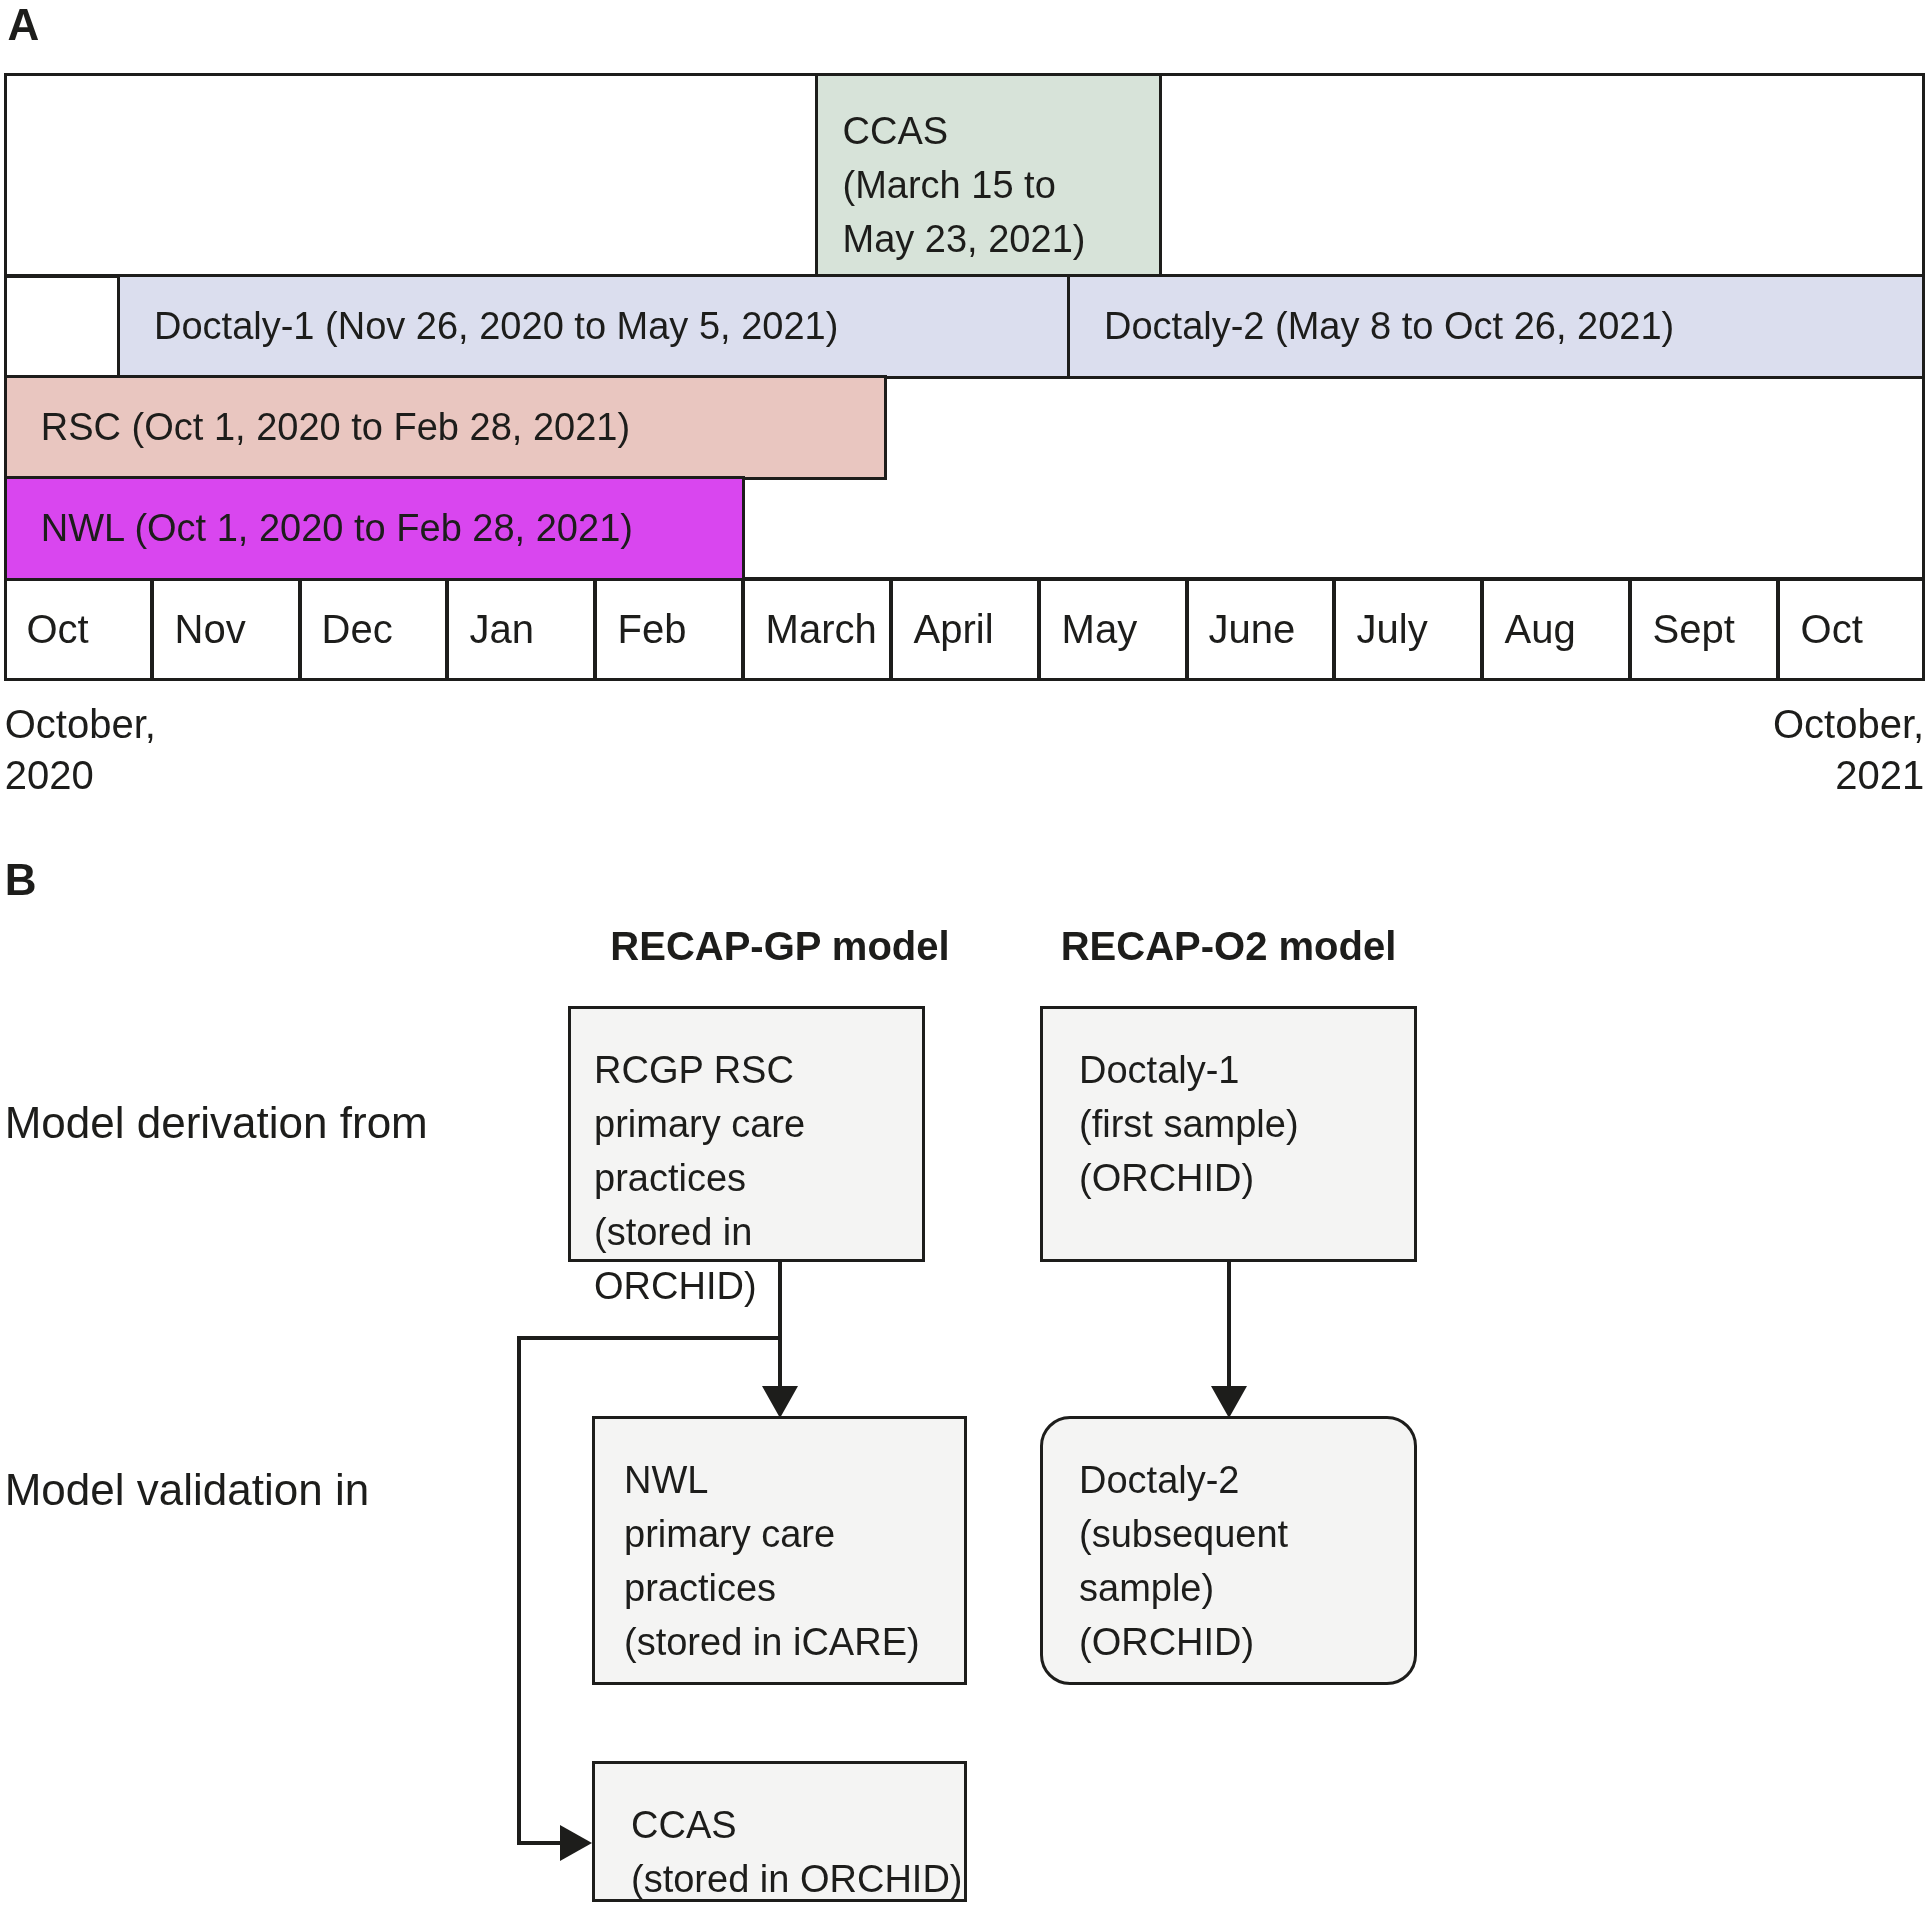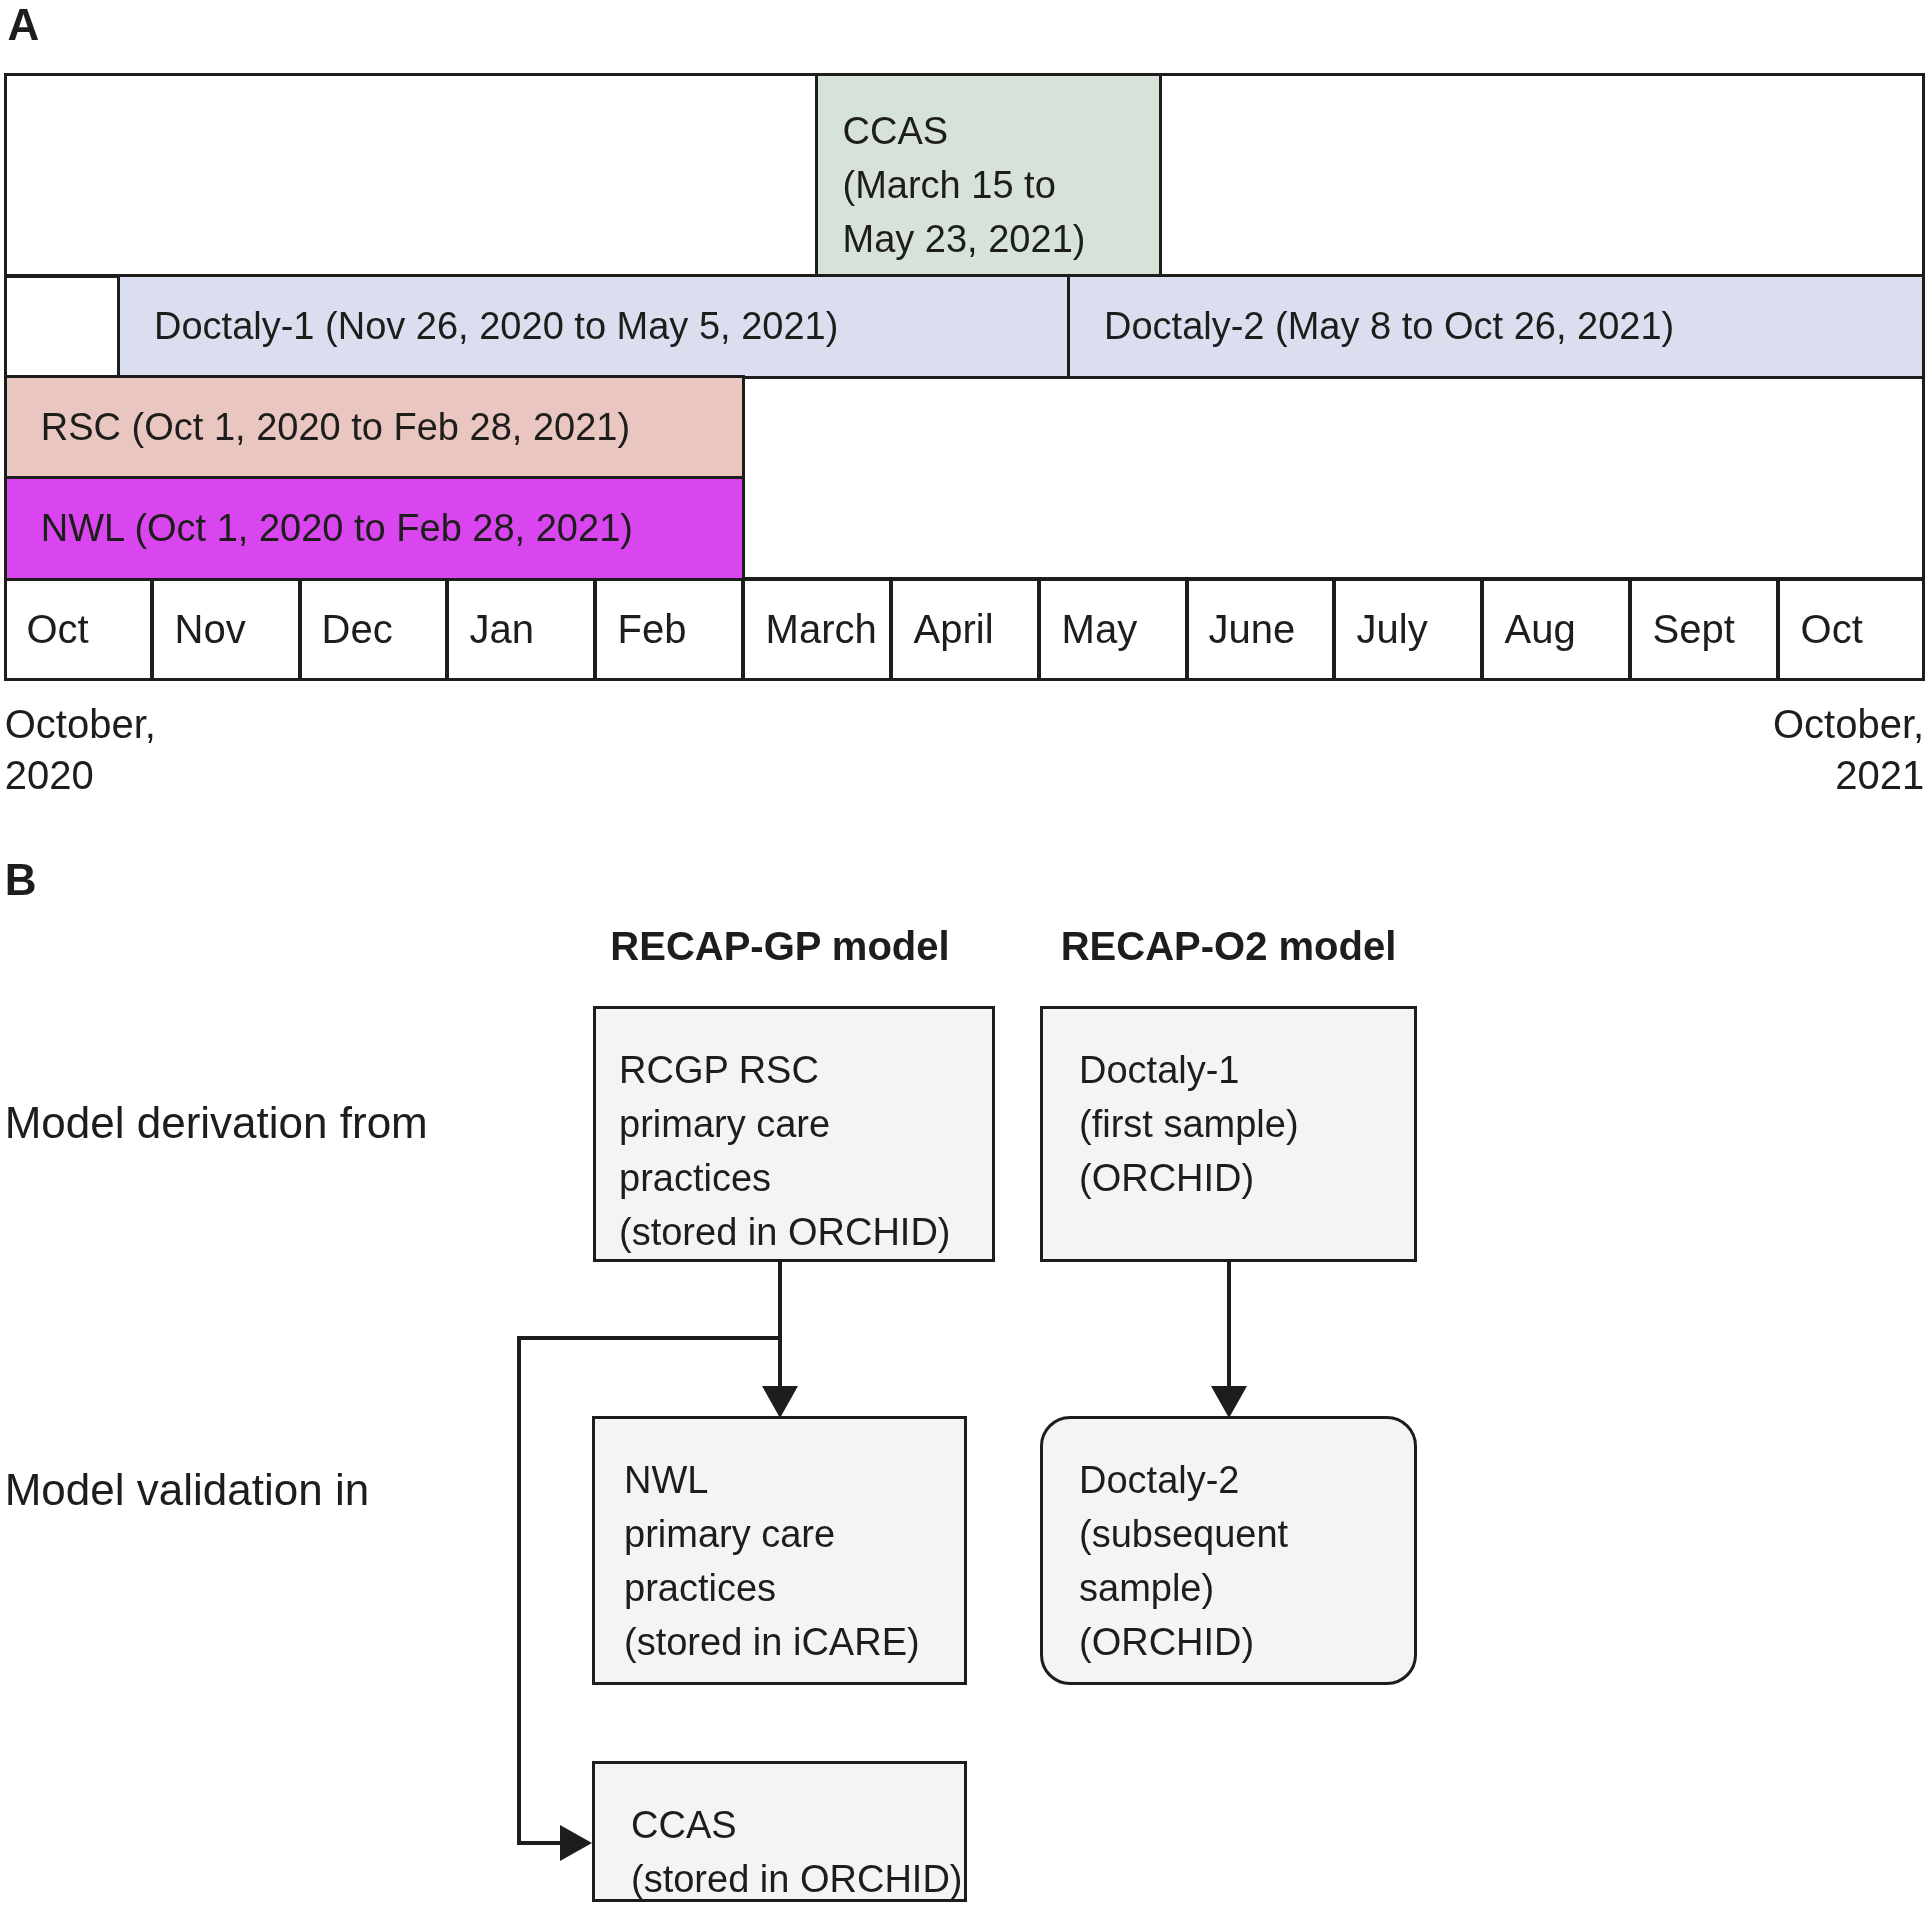--- a/index.html
+++ b/index.html
@@ -79,21 +79,21 @@
   <div class="abs bar-multiline" style="left: 815px; top: 73px; width: 347px; height: 205px; background-color: rgb(215, 227, 217);">
       <div>CCAS</div>
       <div>(March 15 to</div>
       <div>May 23, 2021)</div>
     </div>
 
   <div class="abs bar" style="left: 117px; top: 274px; width: 954px; height: 105px; background-color: rgb(219, 222, 238);">Doctaly-1 (Nov 26, 2020 to May 5, 2021)</div>
 
   <div class="abs bar" style="left: 1067px; top: 274px; width: 858px; height: 105px; background-color: rgb(219, 222, 238);">Doctaly-2 (May 8 to Oct 26, 2021)</div>
 
-  <div class="abs bar" style="left: 3.8px; top: 375px; width: 741px; height: 105px; background-color: rgb(233, 198, 192);">RSC (Oct 1, 2020 to Feb 28, 2021)</div>
+  <div class="abs bar" style="left: 3.8px; top: 375px; width: 883px; height: 105px; background-color: rgb(233, 198, 192);">RSC (Oct 1, 2020 to Feb 28, 2021)</div>
 
   <div class="abs bar" style="left: 3.8px; top: 476px; width: 741px; height: 105px; background-color: #d946ef;">NWL (Oct 1, 2020 to Feb 28, 2021)</div>
 
   <div class="abs" style="left:0; top:0; width:1928px; height:681px;" id="month-row">
       <div class="month-cell" style="left: 3.8px; width: 148px; top: 581px; height: 96px;">Oct</div>
       <div class="month-cell" style="left: 152px; width: 148px; top: 581px; height: 96px;">Nov</div>
       <div class="vline" style="left: 150px; top: 579px; width: 3.8px; height: 102px;"></div>
       <div class="month-cell" style="left: 299px; width: 148px; top: 581px; height: 96px;">Dec</div>
       <div class="vline" style="left: 298px; top: 579px; width: 3.8px; height: 102px;"></div>
       <div class="month-cell" style="left: 447px; width: 148px; top: 581px; height: 96px;">Jan</div>
@@ -128,21 +128,21 @@
     </div>
 
   <div class="abs panel-label" style="left:4.7px; top:855px;">B</div>
 
   <div class="abs col-heading" style="left:593px; top:924px; width:374px;">RECAP-GP model</div>
   <div class="abs col-heading" style="left:1040px; top:924px; width:377px;">RECAP-O2 model</div>
 
   <div class="abs row-label" style="left:4.7px; top:1098px;">Model derivation from</div>
   <div class="abs row-label" style="left:4.7px; top:1465px;">Model validation in</div>
 
-  <div class="abs bbox" style="left:593px; top:1006px; width:402px; height:256px;padding-left:23px;">
+  <div class="abs bbox" style="left:568px; top:1006px; width:357px; height:256px;padding-left:23px;">
       <div>RCGP RSC</div>
       <div>primary care</div>
       <div>practices</div>
       <div>(stored in ORCHID)</div>
     </div>
   <div class="abs bbox" style="left:1040px; top:1006px; width:377px; height:256px;">
       <div>Doctaly-1</div>
       <div>(first sample)</div>
       <div>(ORCHID)</div>
     </div>

